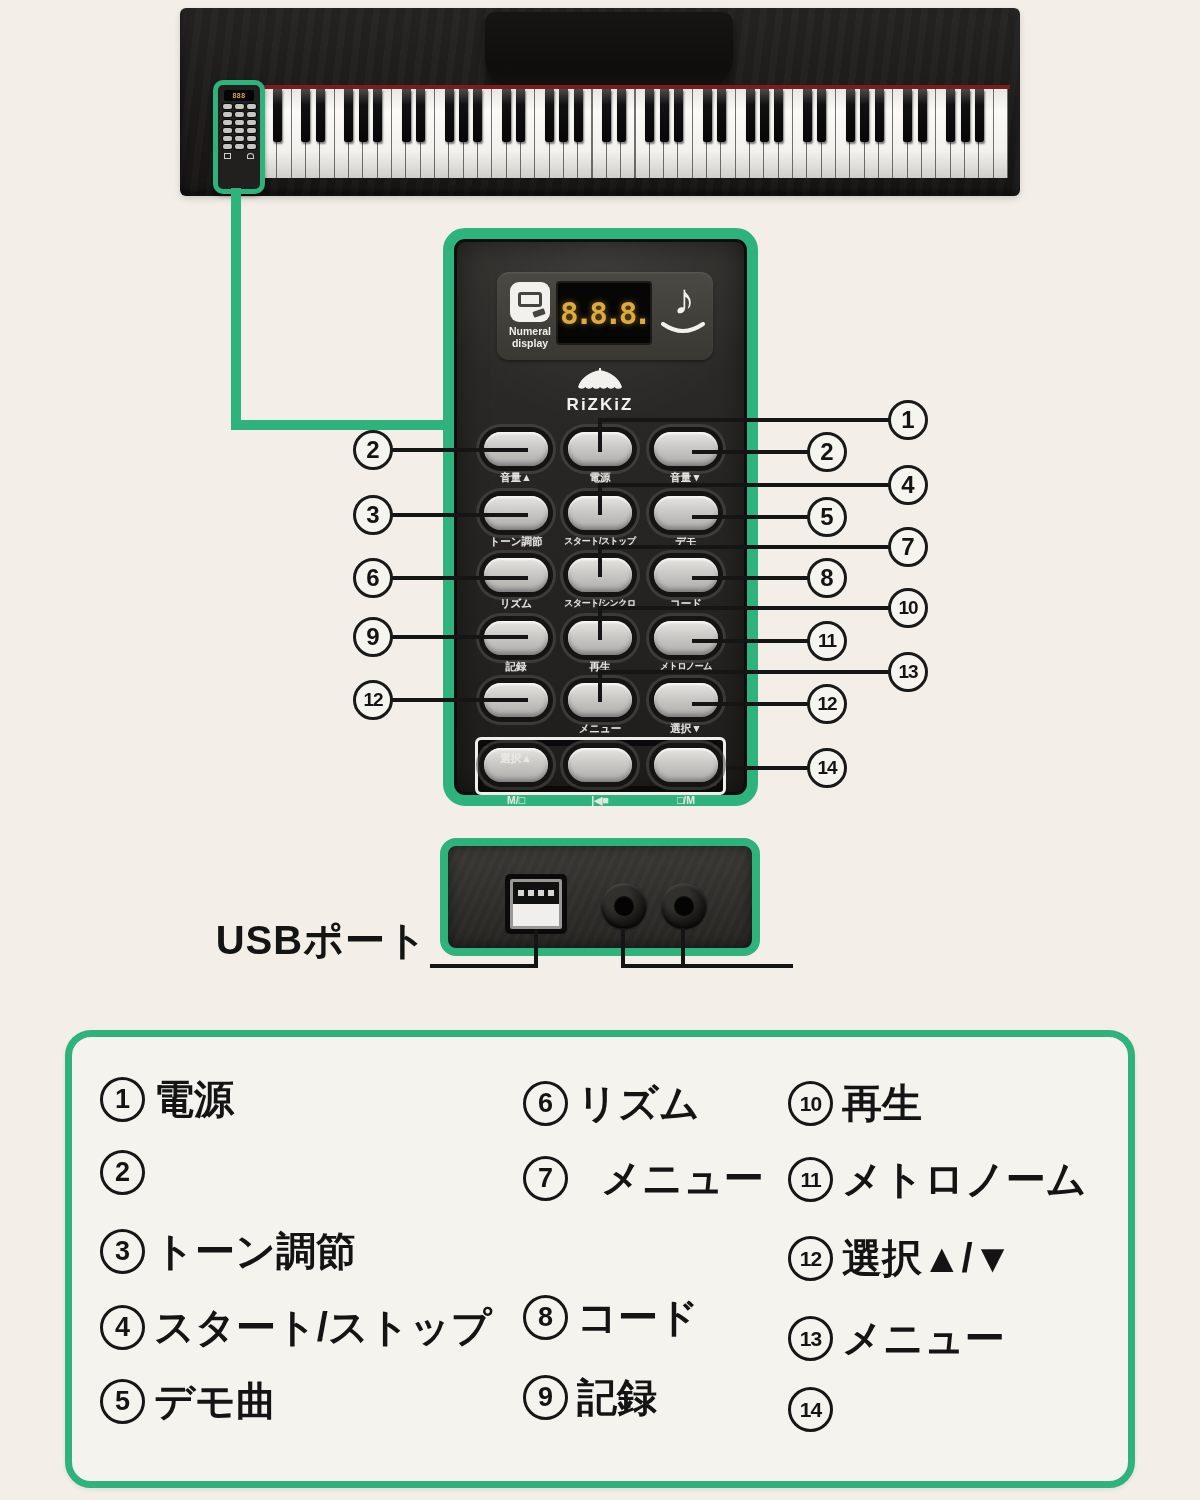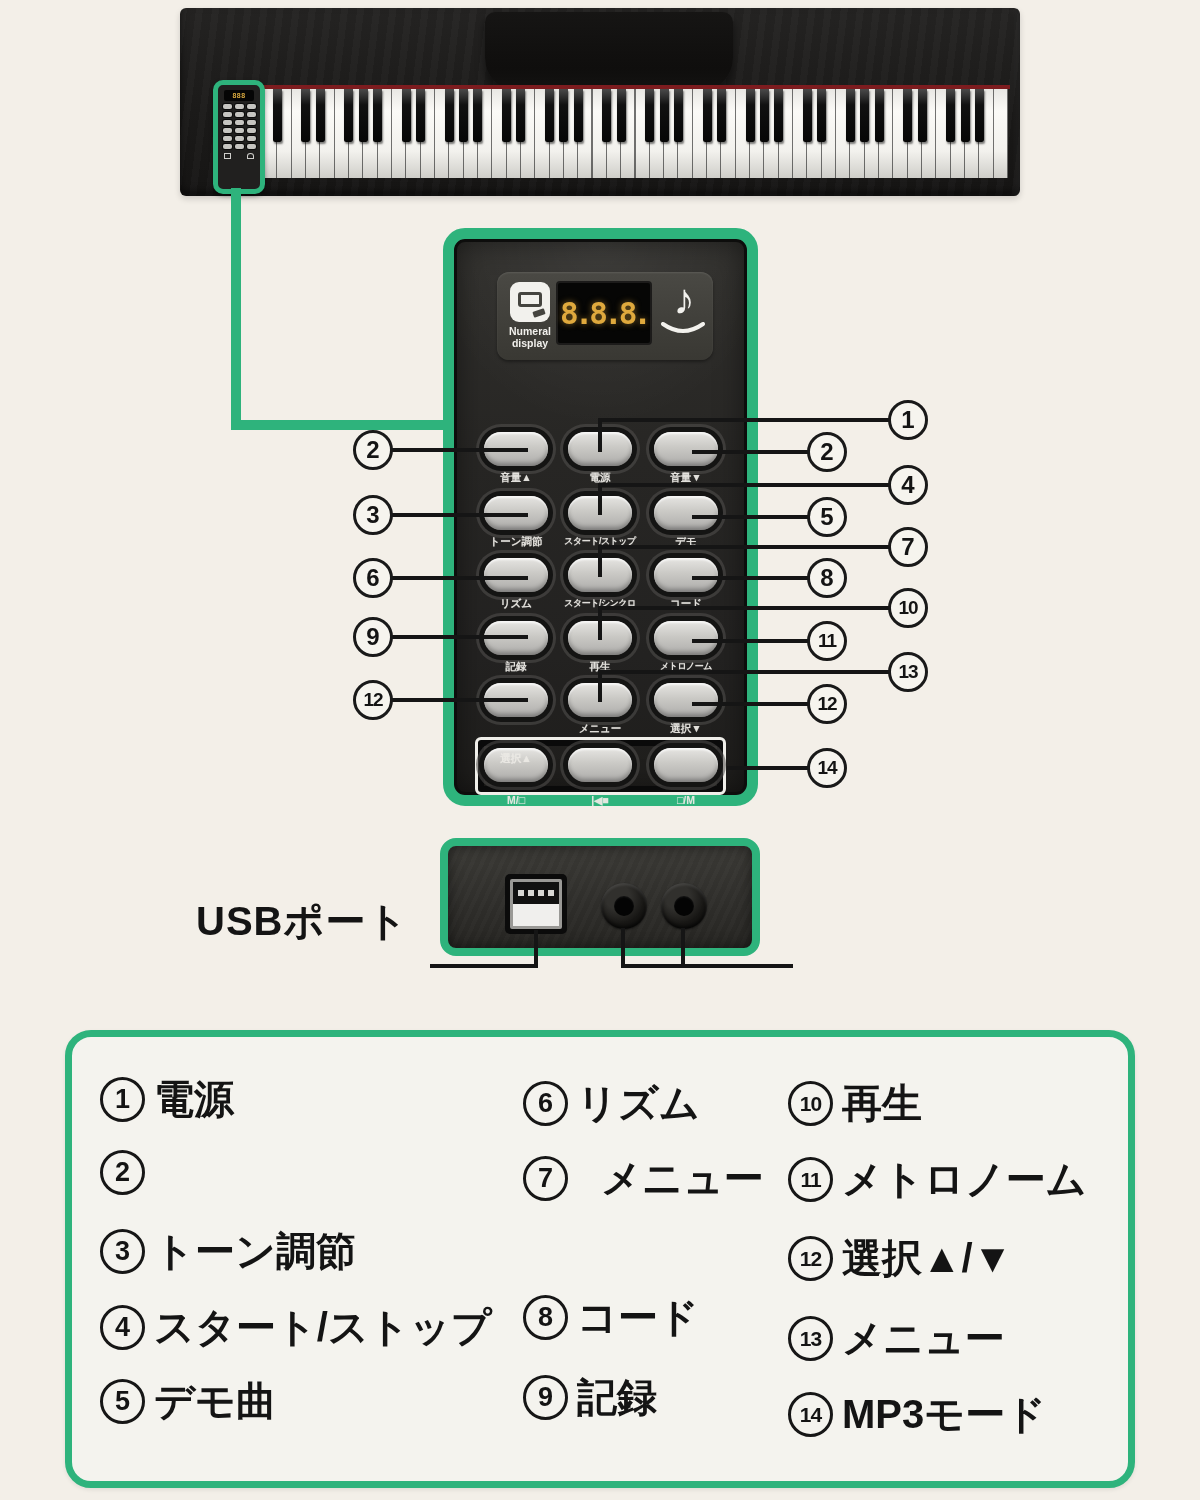--- a/index.html
+++ b/index.html
@@ -263,20 +263,27 @@
       <div class="bar"></div>
     </div>
   <div class="numcap">Numeral display</div>
   <div class="led">8.8.8.</div>
   <div class="noteicon">
     <span class="gl">♪</span>
     <svg width="46" height="14" viewBox="0 0 46 14">
         <path d="M3 2 Q23 16 43 2" stroke="#f2f1ed" stroke-width="4" fill="none" stroke-linecap="round"></path>
       </svg>
   </div>
+  <div class="brand">
+    <svg width="48" height="22" viewBox="0 0 48 22">
+      <rect x="23" y="0" width="2" height="5" fill="#f2f1ed"></rect>
+      <path d="M24 2 C13 4 5 10 2 19 A4 3 0 0 0 9.3 19 A4 3 0 0 0 16.6 19 A4 3 0 0 0 24 19 A4 3 0 0 0 31.3 19 A4 3 0 0 0 38.6 19 A4 3 0 0 0 46 19 C43 10 35 4 24 2 Z" fill="#f2f1ed"></path>
+    </svg>
+    <div class="nm">RiZKiZ</div>
+  </div>
 
   <div class="btn" style="left:484px;top:432px"></div>
   <div class="btn" style="left:568px;top:432px"></div>
   <div class="btn" style="left:654px;top:432px"></div>
   <div class="btn" style="left:484px;top:496px"></div>
   <div class="btn" style="left:568px;top:496px"></div>
   <div class="btn" style="left:654px;top:496px"></div>
   <div class="btn" style="left:484px;top:558px"></div>
   <div class="btn" style="left:568px;top:558px"></div>
   <div class="btn" style="left:654px;top:558px"></div>
@@ -394,21 +401,21 @@
   </div>
   <div class="jack" style="left:601px;top:883px"></div>
   <div class="jack" style="left:661px;top:883px"></div>
 
   <i class="lnv" style="left:534px;top:930px;height:38px"></i>
   <i class="ln" style="left:430px;top:964px;width:108px"></i>
   <i class="lnv" style="left:621px;top:928px;height:40px"></i>
   <i class="lnv" style="left:681px;top:928px;height:40px"></i>
   <i class="ln" style="left:621px;top:964px;width:172px"></i>
 
-  <div class="portlabel" style="left:196px;top:894px;width:232px;">USBポート</div>
+  <div class="portlabel" style="left:196px;top:913px;width:232px;text-align:right">USBポート</div>
 
   <div class="legend"></div>
 
   <div class="li" style="left:100px;top:1072px">
       <span class="c">1</span>
       <span>電源</span>
     </div>
   <div class="li" style="left:100px;top:1150px">
       <span class="c">2</span>
     </div>
@@ -455,16 +462,15 @@
   <div class="li" style="left:788px;top:1231px">
       <span class="c c2">12</span>
       <span>選択▲/▼</span>
     </div>
   <div class="li" style="left:788px;top:1311px">
       <span class="c c2">13</span>
       <span>メニュー</span>
     </div>
   <div class="li" style="left:788px;top:1387px">
       <span class="c c2">14</span>
-      <span>MP3モード</span>
     </div>
 
 </div>
 
 </body></html>

